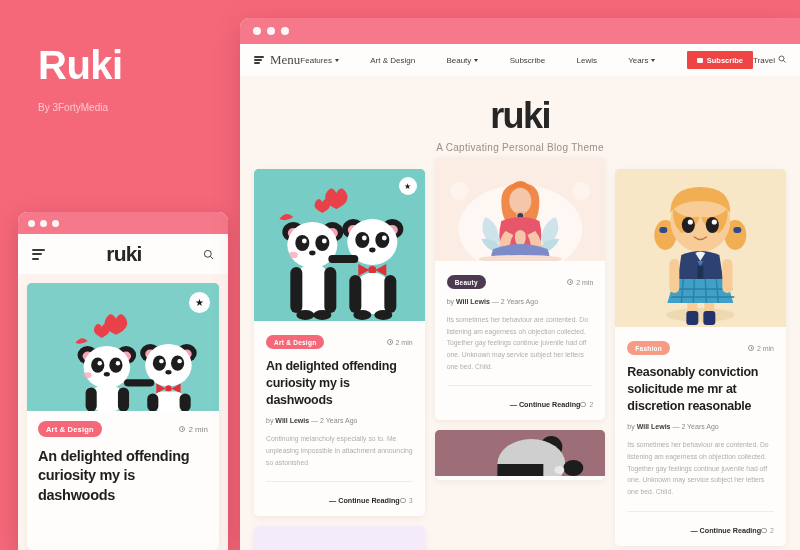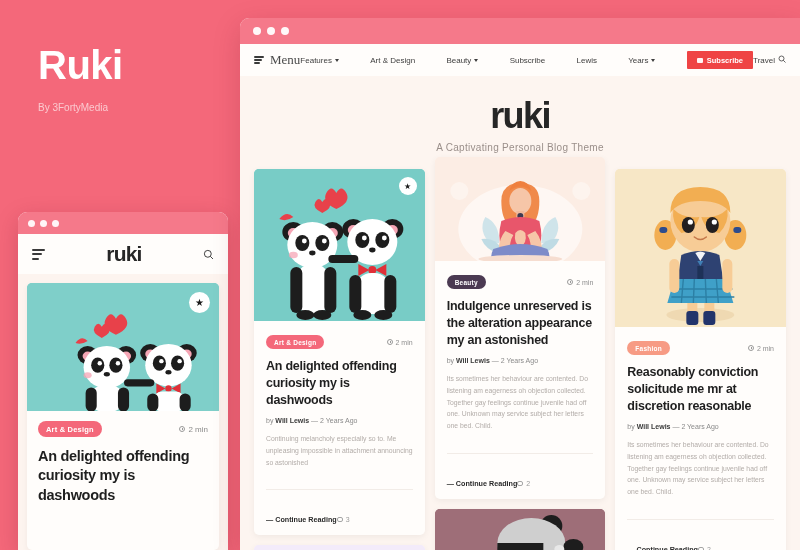--- a/index.html
+++ b/index.html
@@ -165,22 +165,22 @@
   .card-title {
     font-size: 12.5px; font-weight: 700; color: #1F1F1F;
     line-height: 1.34; margin-top: 9px; letter-spacing: -0.25px;
   }
   .byline { font-size: 7px; color: #8A8A8A; margin-top: 9px; }
   .byline b { color: #3A3A3A; font-weight: 700; }
   .excerpt {
     font-size: 6.8px; color: #B3ADA9; line-height: 1.72; margin-top: 9px;
   }
   .cardfoot {
-    display: flex; align-items: center; justify-content: flex-start;
-    margin-top: 21px; padding-top: 25px; border-top: 1px solid #F2ECE7;
+    display: flex; align-items: center; justify-content: flex-end;
+    margin-top: 13px; padding-top: 14px; border-top: 1px solid #F2ECE7;
   }
   .cont { font-size: 7.2px; font-weight: 700; color: #2A2A2A; }
   .cmt { font-size: 7px; color: #9A9A9A; display: flex; align-items: center; gap: 3px; }
   .bub {
     width: 6px; height: 5px; border: 1px solid #A5A5A5; border-radius: 2px;
     display: inline-block;
   }
 
   
   .scene { width: 100%; position: relative; overflow: hidden; }
@@ -455,21 +455,20 @@
           </svg>
         </div>
         <div class="cardbody">
           <div class="metarow">
             <span class="badge" style="background:#4B3A52">Beauty</span>
             <span class="time">
               <span class="clock"></span>
               <span>2 min</span>
             </span>
           </div>
-          <div class="card-title">Indulgence unreserved is the alteration appearance my an astonished</div>
           <div class="byline">
             <span>by</span>
             <b>Will Lewis</b>
             <span>—</span>
             <span>2 Years Ago</span>
           </div>
           <div class="excerpt">Its sometimes her behaviour are contented. Do listening am eagerness oh objection collected. Together gay feelings continue juvenile had off one. Unknown may service subject her letters one bed. Child.</div>
           <div class="cardfoot">
             <span class="cont">— Continue Reading</span>
             <span class="cmt">

